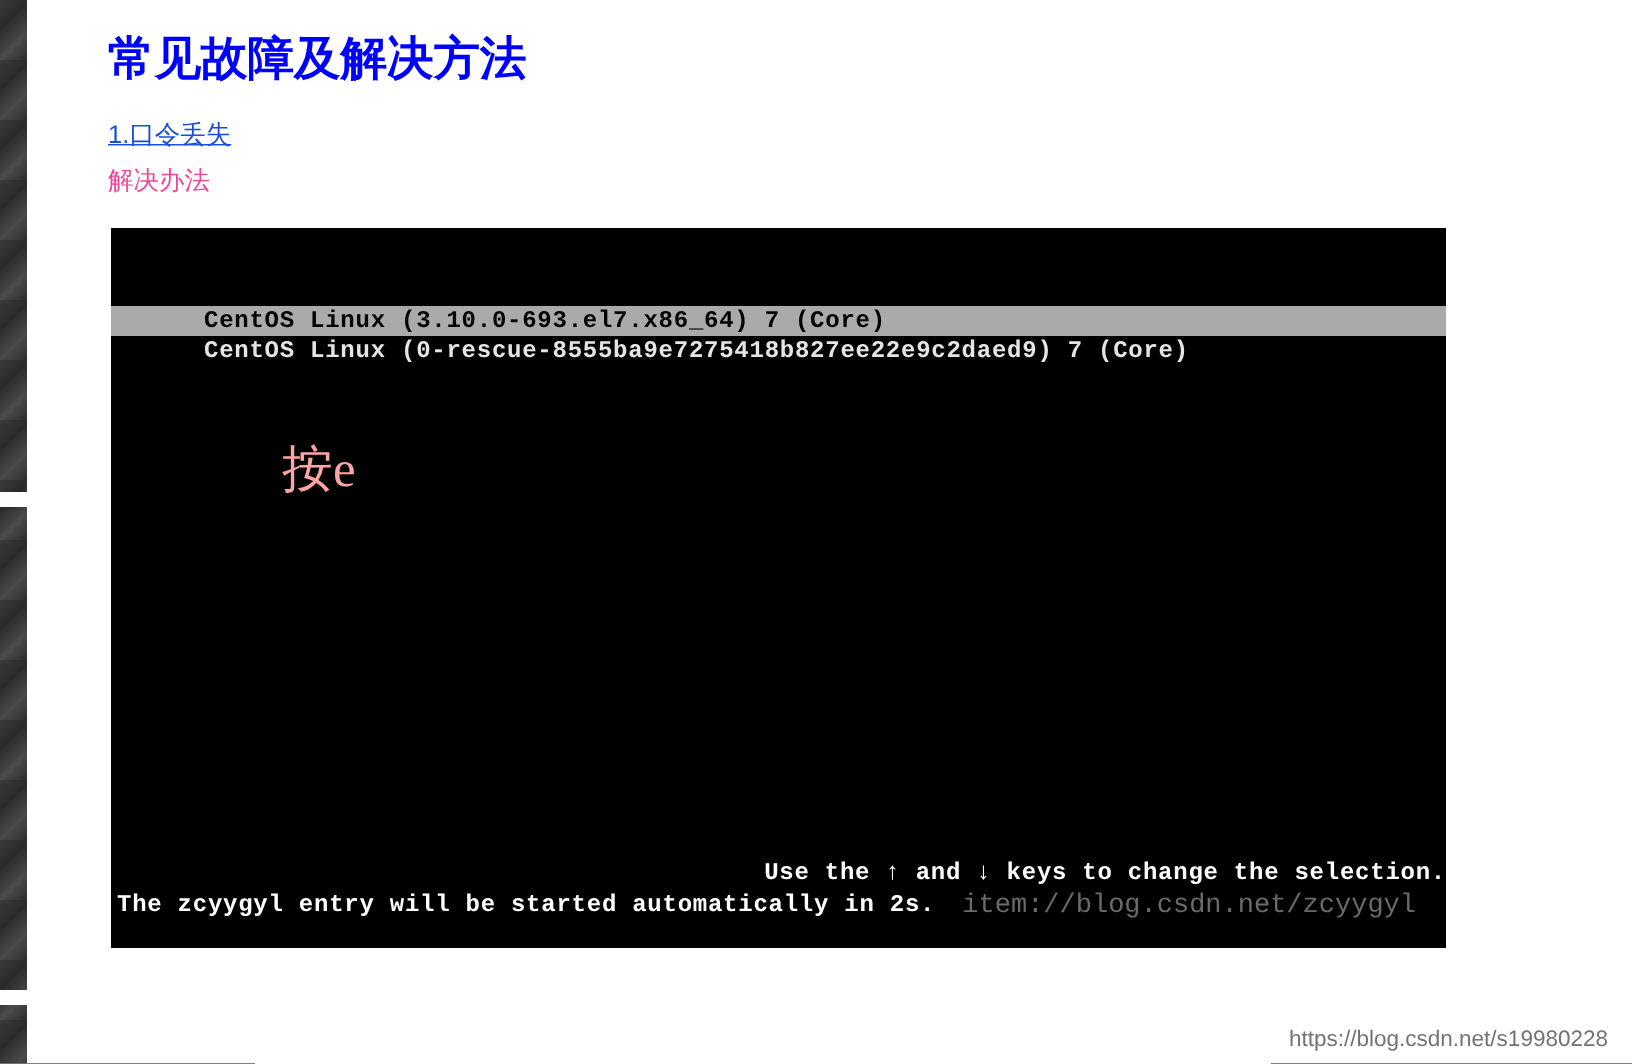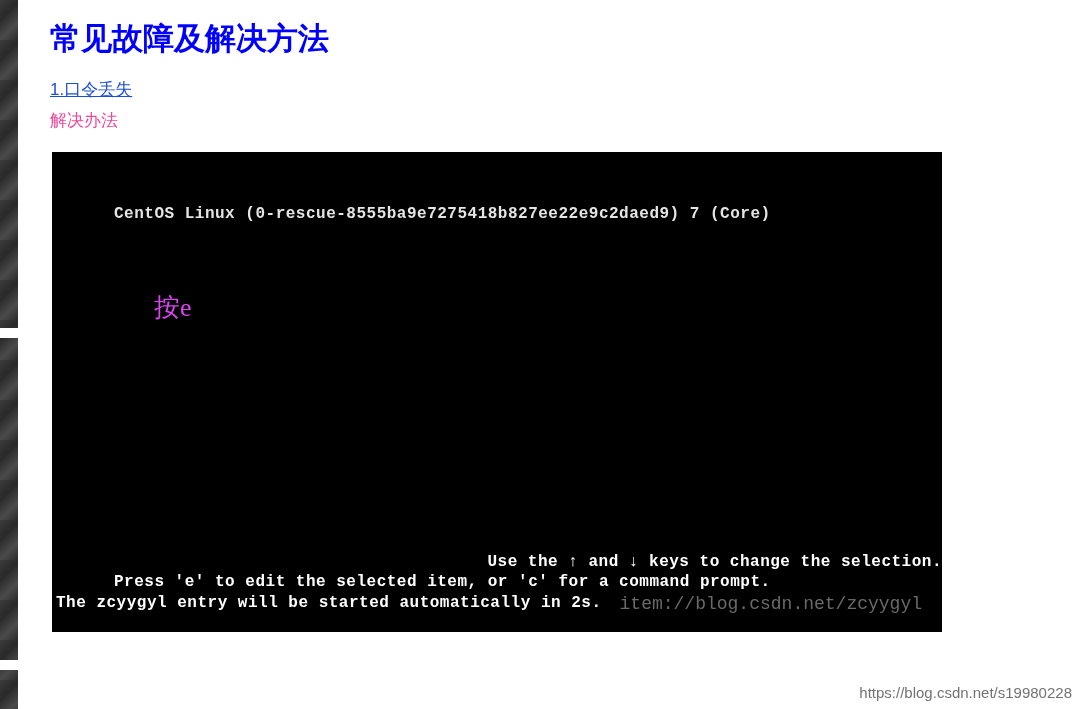--- a/index.html
+++ b/index.html
@@ -33,21 +33,21 @@
     }
     .left-border-break2 {
       position: absolute;
       left: 0;
       top: 660px;
       width: 18px;
       height: 10px;
       background: #fff;
     }
     .content {
-      padding-left: 50px;
+      padding-left: 72px;
       padding-top: 18px;
       padding-right: 30px;
     }
     .heading {
       color: #0000ff;
       font-size: 31px;
       font-weight: bold;
       margin-bottom: 18px;
     }
     .problem-title {
@@ -85,24 +85,24 @@
       letter-spacing: 0.5px;
     }
     .menu-entry {
       color: #e5e5e5;
       padding: 1px 0 1px 62px;
       font-weight: bold;
       letter-spacing: 0.5px;
     }
     .annotation {
       position: absolute;
-      left: 102px;
+      left: 114px;
       top: 138px;
-      color: #d946ef;
-      font-size: 26px;
+      color: #fca5a5;
+      font-size: 34px;
       font-family: "SimSun", "宋体", serif;
     }
     .help-text {
       position: absolute;
       bottom: 18px;
       left: 0;
       right: 0;
       color: #ffffff;
       font-weight: bold;
       font-size: 16px;
@@ -144,25 +144,25 @@
 <div class="left-border-break2"></div>
 
 <div class="content">
   <h1 class="heading">常见故障及解决方法</h1>
   <div class="problem-title">1.口令丢失</div>
   <div class="solution-label">解决办法</div>
 
   <div class="terminal-wrapper">
     <div class="terminal">
       <div class="terminal-top-space"></div>
+      <div class="menu-entry-selected">CentOS Linux (3.10.0-693.el7.x86_64) 7 (Core)</div>
       <div class="menu-entry">CentOS Linux (0-rescue-8555ba9e7275418b827ee22e9c2daed9) 7 (Core)</div>
       <div class="annotation">按e</div>
       <div class="help-text">
         <div class="help-line1">Use the ↑ and ↓ keys to change the selection.</div>
-        <div class="help-line2">Press 'e' to edit the selected item, or 'c' for a command prompt.</div>
         <div class="help-line3">The zcyygyl entry will be started automatically in 2s.</div>
       </div>
       <div class="watermark-inner">item://blog.csdn.net/zcyygyl</div>
     </div>
   </div>
 </div>
 
 <div class="watermark-outer">https://blog.csdn.net/s19980228</div>
 
 </body></html>

